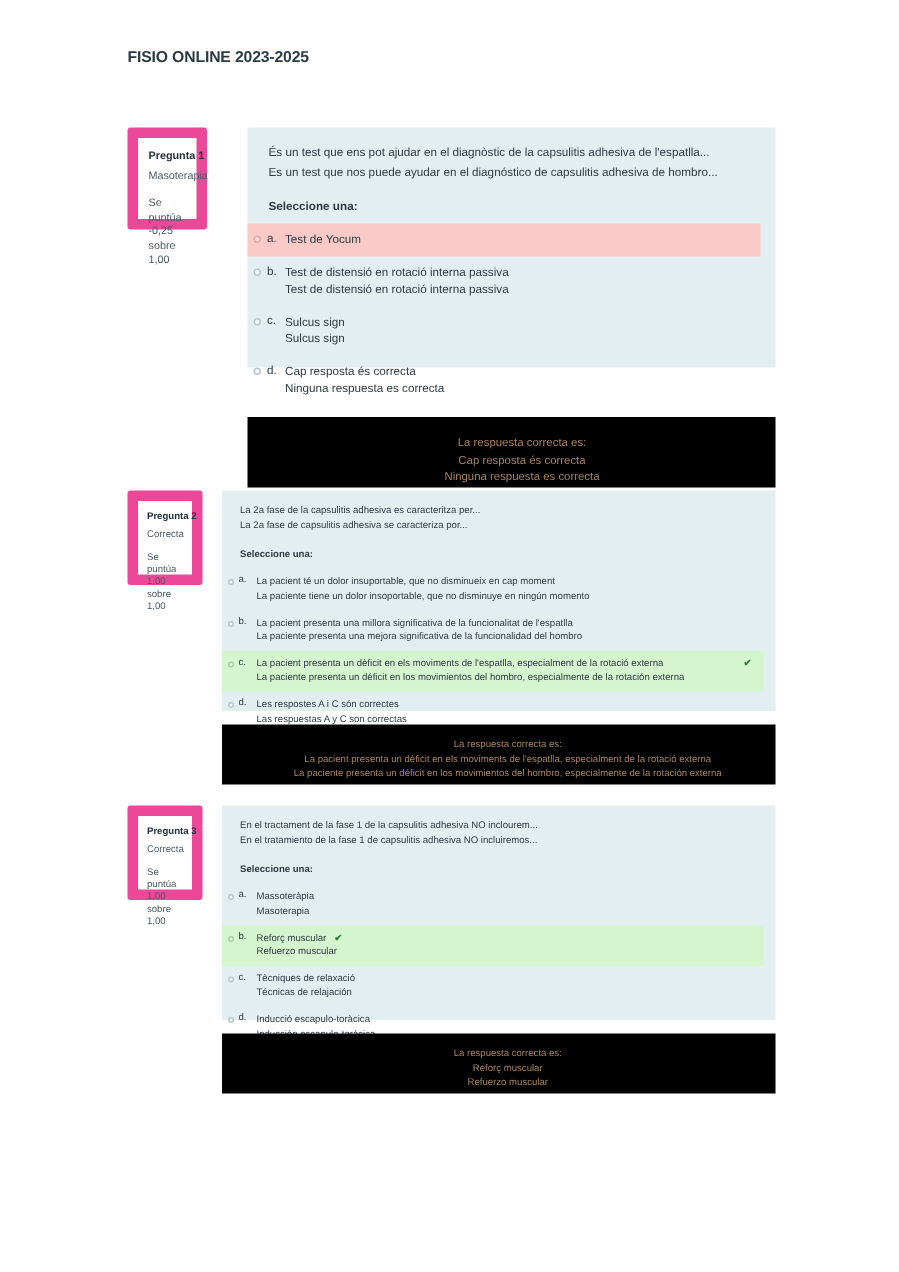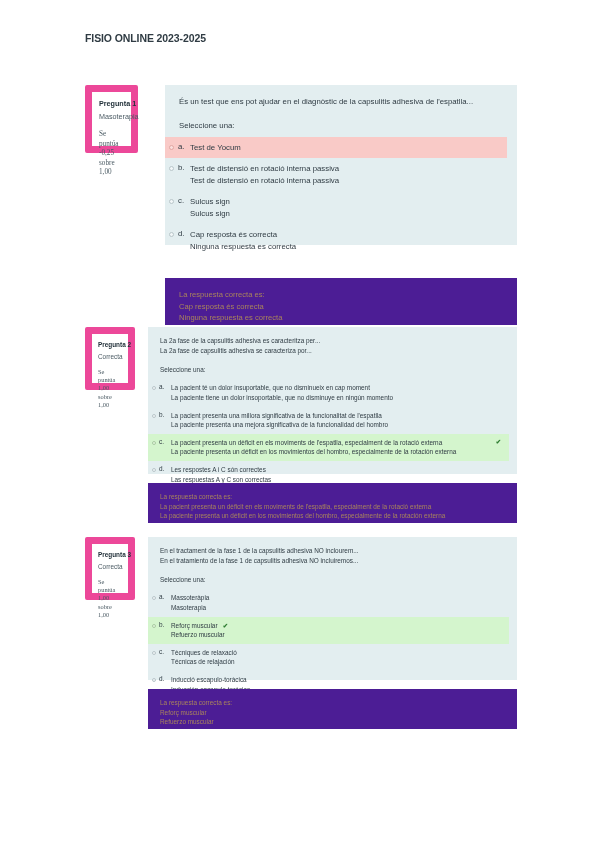--- a/index.html
+++ b/index.html
@@ -51,36 +51,36 @@
     font-size: 7.2px;
     line-height: 12px;
     color: #4a5a63;
     margin-top: 2px;
   }
   .info-box .q-grade {
     font-size: 7.2px;
     line-height: 9.5px;
     color: #4a5a63;
     margin-top: 7px;
-    font-family: Liberation Serif, serif;
   }
 
   .content-panel {
     position: absolute;
     top: 0;
     background: #e3eef0;
     box-sizing: border-box;
   }
   .qtext {
     line-height: 12.6px;
     color: #2f3b43;
   }
   .qtext .sub { display: block; }
   .select-one {
     color: #2f3b43;
+    font-weight: bold;
   }
 
   .answers { margin: 0; padding: 0; list-style: none; }
   .ans {
     position: relative;
     box-sizing: border-box;
     display: flex;
     align-items: flex-start;
   }
   .ans.correct  { background: #d4f5cd; }
@@ -107,23 +107,24 @@
   .mark.v { color: #2f7d32; }
   .mark-right {
     position: absolute;
     right: 8px;
     font-weight: bold;
     color: #2f7d32;
   }
 
   .feedback {
     position: absolute;
-    background: #4c1d95;
+    background: #000000;
     color: #a9845c;
     box-sizing: border-box;
+    text-align: center;
   }
   .feedback .line { display: block; }
 
   
   #q1 { left: 85px; top: 85px; width: 432px; }
   #q1 .info-box { width: 53px; height: 68px; }
   #q1 .content-panel { left: 80px; width: 352px; height: 160px; padding: 11px 10px 12px 0; }
   #q1 .qtext { font-size: 7.8px; padding-left: 14px; }
   #q1 .select-one { font-size: 7.8px; padding-left: 14px; margin-top: 12px; }
   #q1 .answers { margin-top: 7px; }
@@ -169,20 +170,21 @@
     <div class="q-state">Masoterapia</div>
     <div class="q-grade">
       <span>Se puntúa</span><br>
       <span>-0,25 sobre</span><br>
       <span>1,00</span>
     </div>
   </div>
   <div class="content-panel">
     <div class="qtext">
       <span class="sub">És un test que ens pot ajudar en el diagnòstic de la capsulitis adhesiva de l'espatlla...</span>
+      <span class="sub">Es un test que nos puede ayudar en el diagnóstico de capsulitis adhesiva de hombro...</span>
     </div>
     <div class="select-one">Seleccione una:</div>
     <ul class="answers">
       <li class="ans wrong">
         <span class="radio"></span>
         <span class="ans-letter">a.</span>
         <span class="ans-body">
           <span class="line">Test de Yocum</span>
         </span>
       </li>

